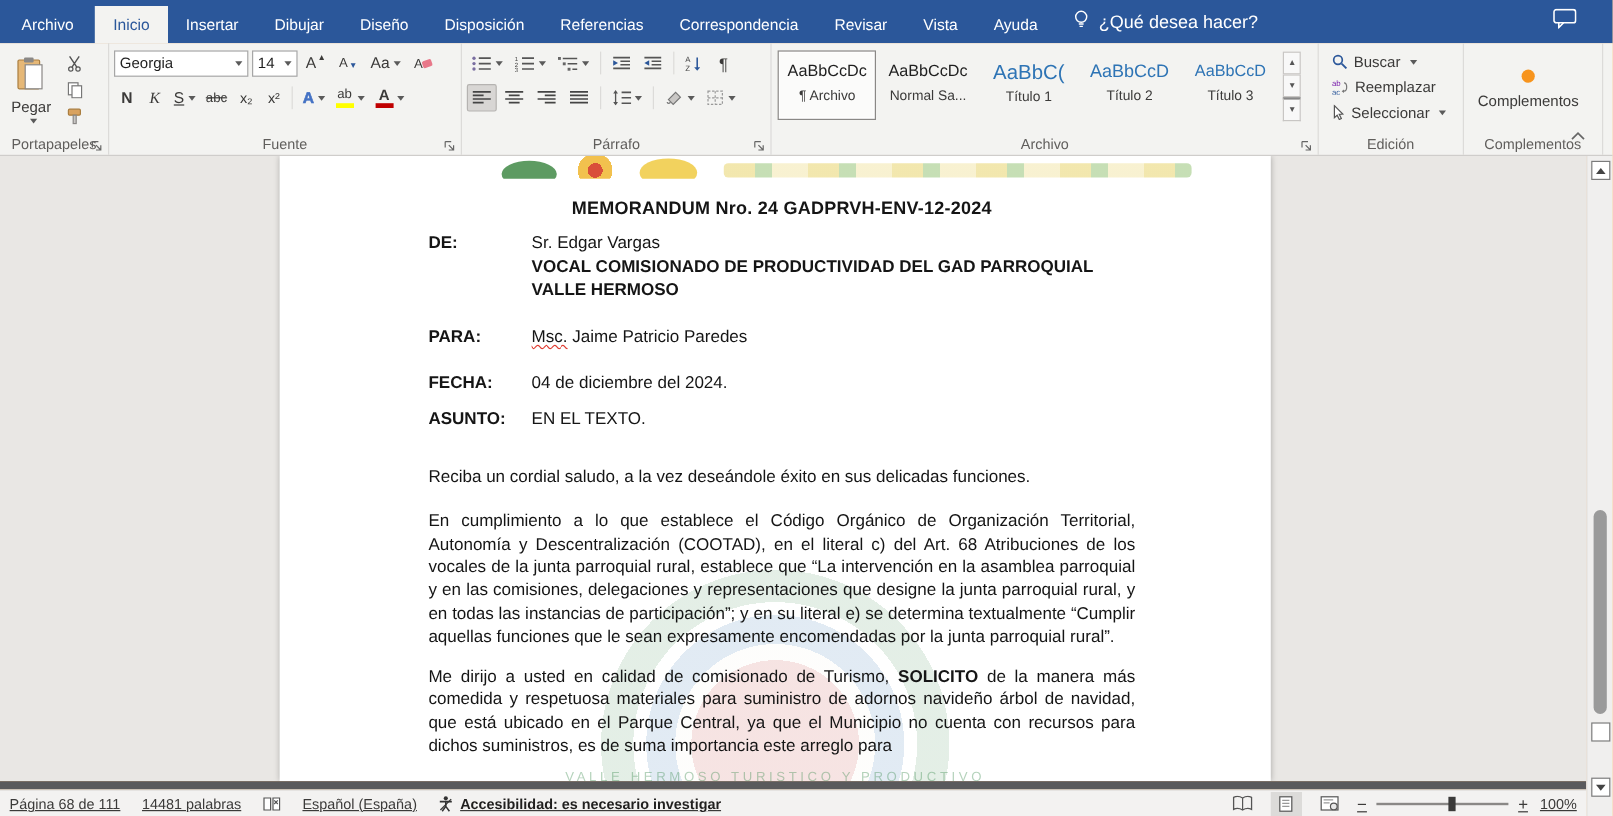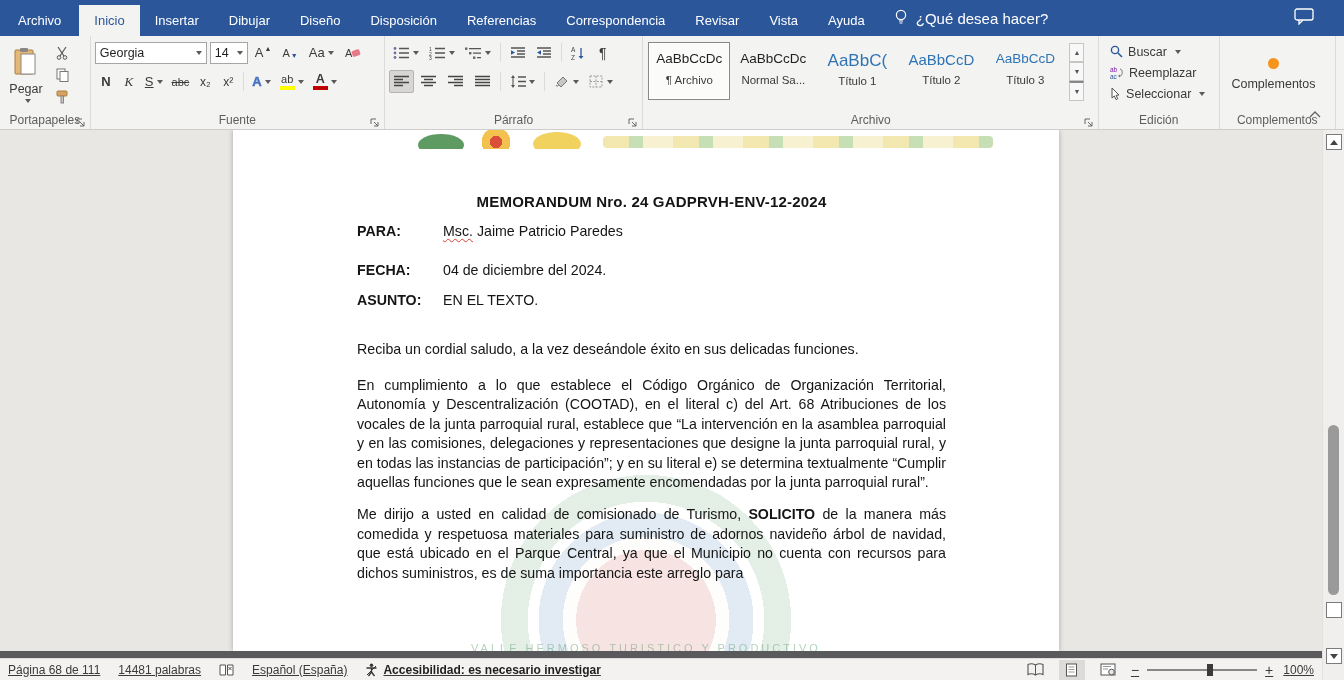--- a/index.html
+++ b/index.html
@@ -51,21 +51,21 @@
 
   .addin-btn { width:100px; height:66px; display:flex; flex-direction:column; align-items:center; justify-content:center; gap:8px; font-size:12.5px; color:#3b3a39; cursor:pointer; }
   .dot { width:11px; height:11px; border-radius:50%; background:#f7941d; }
 
   .collapse { position:absolute; right:22px; bottom:6px; cursor:pointer; }
 
   
   .canvas { position:absolute; top:130px; left:0; right:22px; height:521px; background:#e9e7e4; overflow:hidden; }
   .page { position:absolute; left:233px; top:0; width:826px; height:521px; background:#fff; box-shadow:0 0 5px rgba(0,0,0,.28); overflow:hidden; }
   .doc { position:relative; padding:34px 113px 0 124px; font-size:14.2px; color:#151515; line-height:19.4px; }
-  .doc-title { text-align:center; font-weight:bold; font-size:15px; margin-bottom:11px; letter-spacing:.2px;margin-top:28px; }
+  .doc-title { text-align:center; font-weight:bold; font-size:15px; margin-bottom:11px; letter-spacing:.2px; }
   .frow { display:flex; margin-bottom:19px; }
   .flabel { width:86px; font-weight:bold; flex:none; }
   .fval .bold { font-weight:bold; }
   .mb11 { margin-bottom:11px; } .mb29 { margin-bottom:29px; } .mb17 { margin-bottom:17px; } .mb13 { margin-bottom:13px; }
   .just { text-align:justify; }
   .wavy { text-decoration:underline; text-decoration-style:wavy; text-decoration-color:#e03c31; text-decoration-thickness:1px; text-underline-offset:2px; }
   .logo-strip { position:absolute; top:0; left:0; right:0; height:19px; overflow:hidden; }
   .crest { position:absolute; left:50%; top:300px; transform:translateX(-50%); width:380px; height:380px; border-radius:50%; opacity:.14; pointer-events:none;
     background:radial-gradient(circle, #c03b35 0 26%, #f5f2e8 26% 31%, #2d6fae 31% 40%, #ffffff 40% 44%, #3d8a4e 44% 54%, transparent 54%); }
   .wm-text { position:absolute; left:0; right:0; top:512px; text-align:center; color:rgba(60,140,80,.38); font-size:11px; letter-spacing:3px; white-space:nowrap; pointer-events:none; }
@@ -440,20 +440,27 @@
         <div style="position:absolute;left:300px;top:2px;width:48px;height:24px;background:#f2d25e;border-radius:50%"></div>
         <div style="position:absolute;left:370px;top:6px;width:390px;height:12px;background:repeating-linear-gradient(90deg,#f0e3a0 0 26px,#bcd9a8 26px 40px,#f7efc9 40px 70px);opacity:.85;border-radius:4px"></div>
       </div>
 
       <div class="crest"></div>
       <div class="wm-text">VALLE HERMOSO TURISTICO Y PRODUCTIVO</div>
 
       <div class="doc">
         <div class="doc-title">MEMORANDUM Nro. 24 GADPRVH-ENV-12-2024</div>
 
+        <div class="frow" style="margin-bottom:19px">
+          <div class="flabel">DE:</div>
+          <div class="fval" style="max-width:505px">
+            <div>Sr. Edgar Vargas</div>
+            <div class="bold">VOCAL COMISIONADO DE PRODUCTIVIDAD DEL GAD PARROQUIAL VALLE HERMOSO</div>
+          </div>
+        </div>
 
         <div class="frow">
           <div class="flabel">PARA:</div>
           <div class="fval" style="max-width:505px">
             <div><span class="wavy">Msc.</span><span> Jaime Patricio Paredes</span></div>
           </div>
         </div>
 
         <div class="frow mb11">
           <div class="flabel">FECHA:</div>

